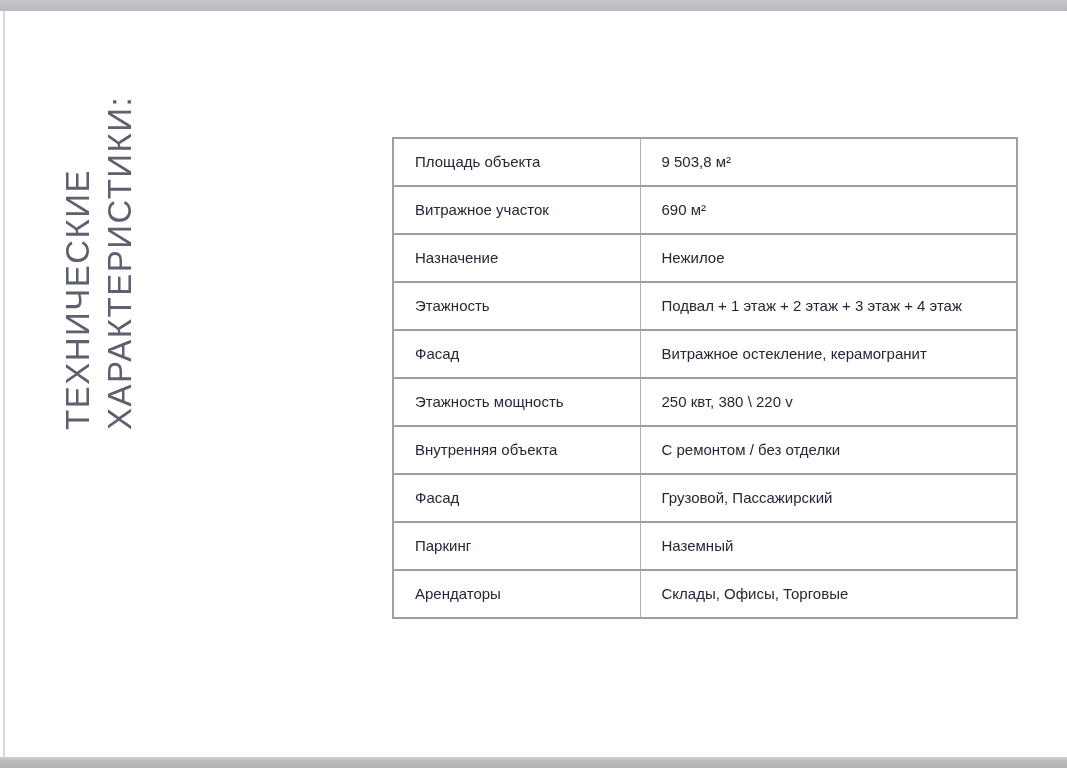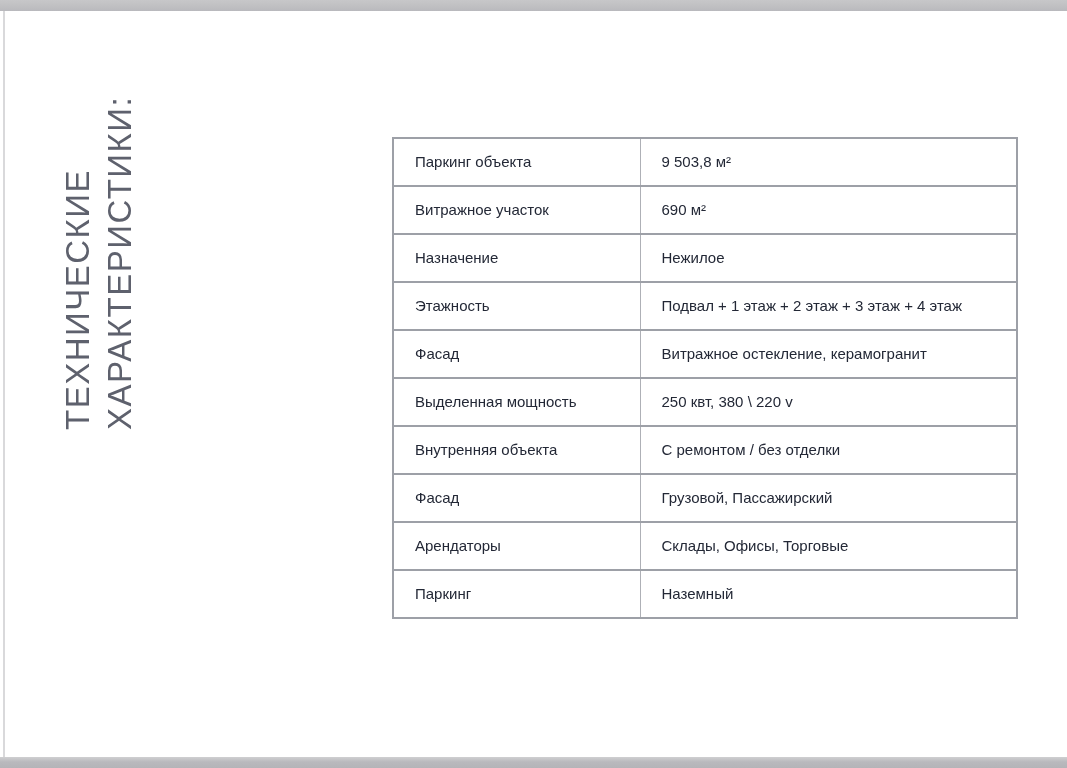--- a/index.html
+++ b/index.html
@@ -97,56 +97,56 @@
 </div>
 
 <div class="spec-table-wrap">
   <table class="spec-table">
     <colgroup>
         <col class="c1">
         <col class="c2">
       </colgroup>
     <tbody>
         <tr>
-          <td class="label-cell">Паркинг объекта</td>
+          <td class="label-cell">Площадь объекта</td>
           <td class="value-cell">9 503,8 м²</td>
         </tr>
         <tr>
           <td class="label-cell">Витражное участок</td>
           <td class="value-cell">690 м²</td>
         </tr>
         <tr>
           <td class="label-cell">Назначение</td>
           <td class="value-cell">Нежилое</td>
         </tr>
         <tr>
           <td class="label-cell">Этажность</td>
           <td class="value-cell">Подвал + 1 этаж + 2 этаж + 3 этаж + 4 этаж</td>
         </tr>
         <tr>
           <td class="label-cell">Фасад</td>
           <td class="value-cell">Витражное остекление, керамогранит</td>
         </tr>
         <tr>
-          <td class="label-cell">Выделенная мощность</td>
+          <td class="label-cell">Этажность мощность</td>
           <td class="value-cell">250 квт, 380 \ 220 v</td>
         </tr>
         <tr>
           <td class="label-cell">Внутренняя объекта</td>
           <td class="value-cell">С ремонтом / без отделки</td>
         </tr>
         <tr>
           <td class="label-cell">Фасад</td>
           <td class="value-cell">Грузовой, Пассажирский</td>
         </tr>
         <tr>
+          <td class="label-cell">Паркинг</td>
+          <td class="value-cell">Наземный</td>
+        </tr>
+        <tr>
           <td class="label-cell">Арендаторы</td>
           <td class="value-cell">Склады, Офисы, Торговые</td>
-        </tr>
-        <tr>
-          <td class="label-cell">Паркинг</td>
-          <td class="value-cell">Наземный</td>
         </tr>
       </tbody>
   </table>
 </div>
 
 <div class="chrome-bar-bottom"></div>
 
 </body></html>

